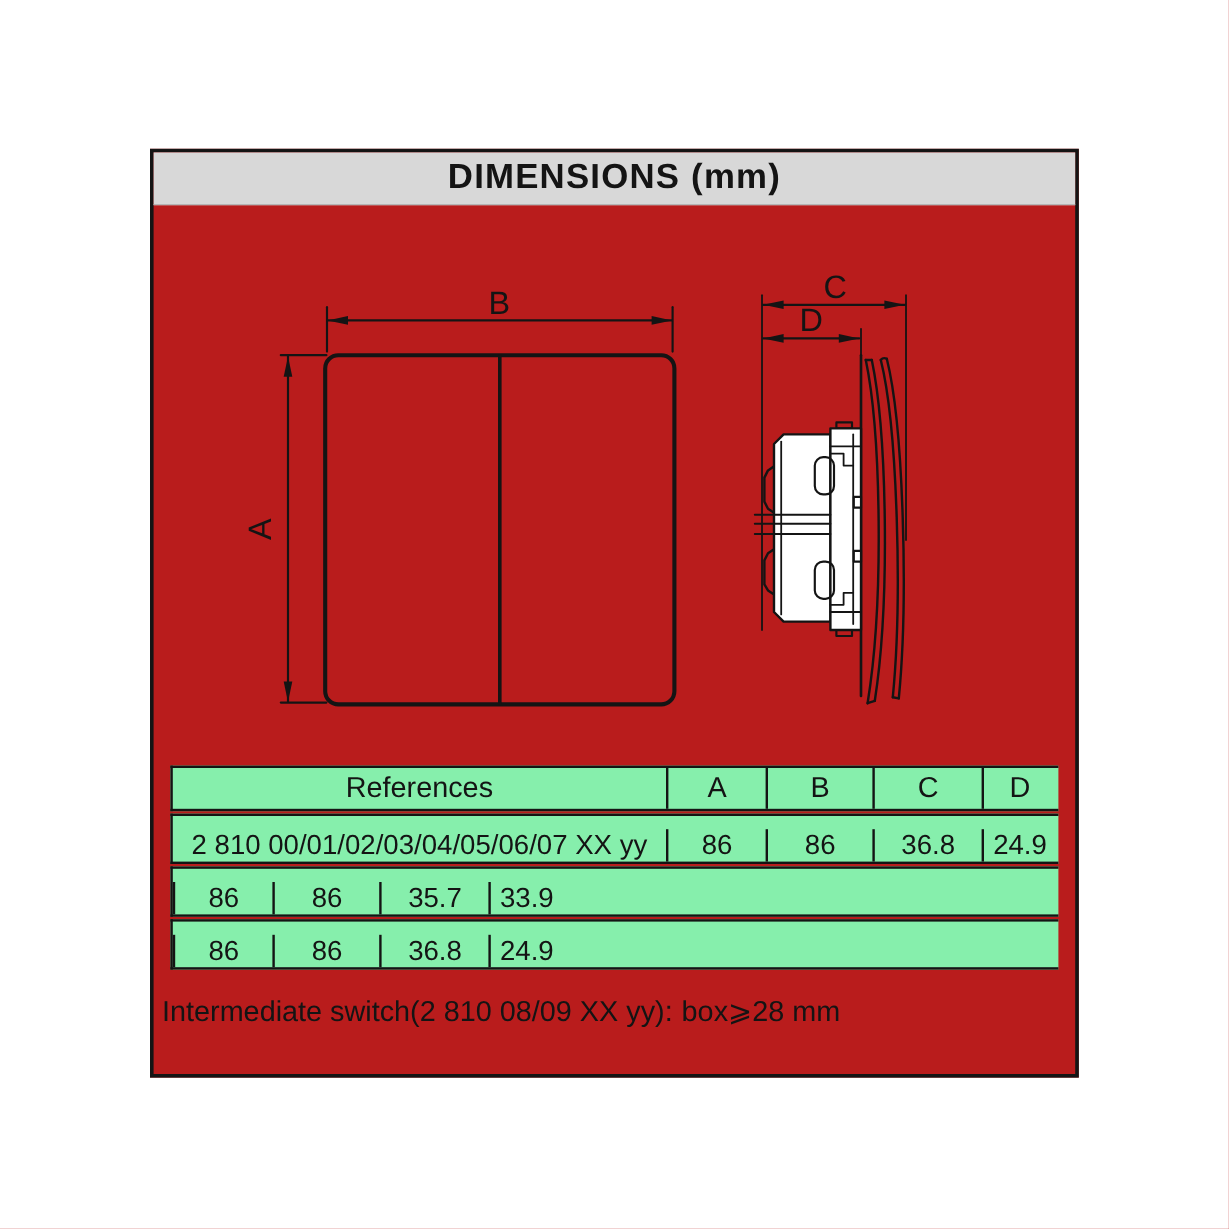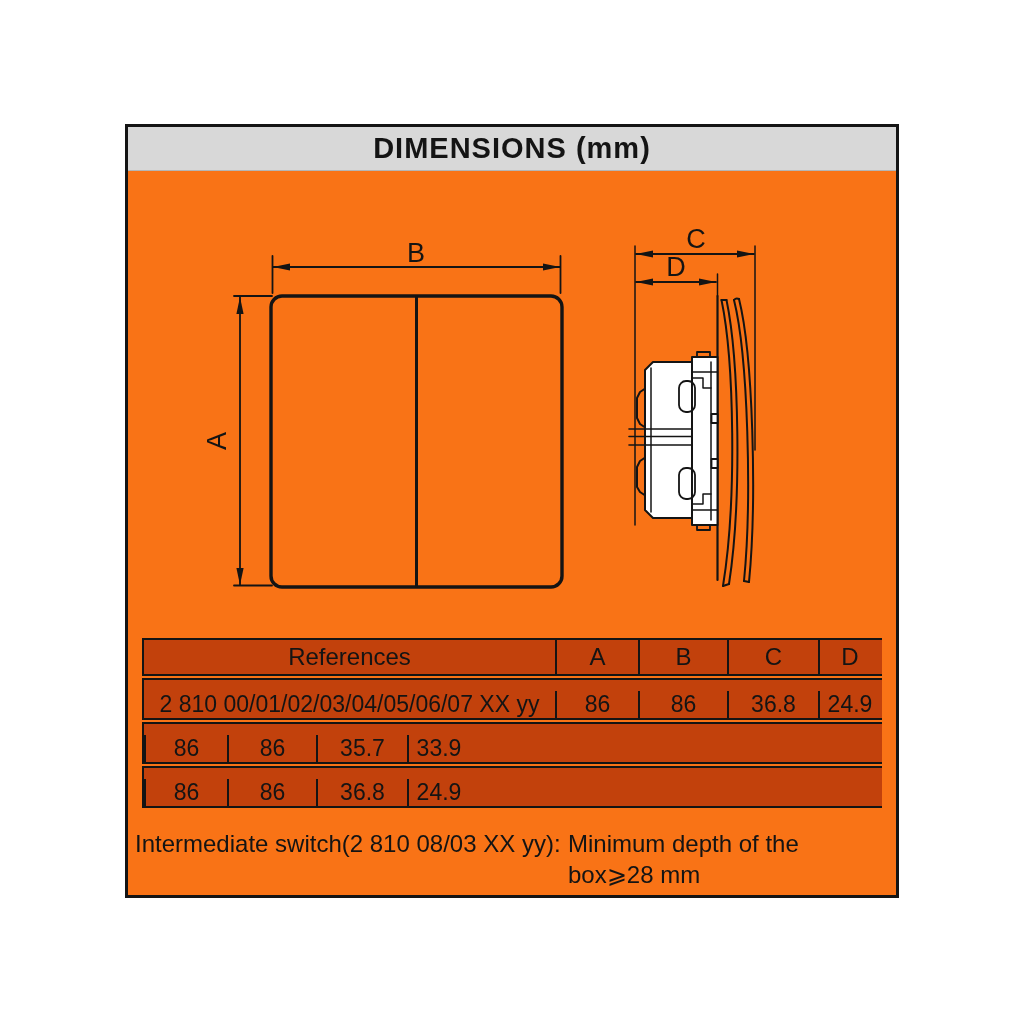--- a/index.html
+++ b/index.html
@@ -3,38 +3,38 @@
 <meta charset="utf-8">
 <style>
   html,body{margin:0;padding:0;}
   body{
     width:1024px;height:1024px;position:relative;background:#ffffff;
     font-family:"Liberation Sans","DejaVu Sans",sans-serif;
     color:#141414;overflow:hidden;
   }
   .frame{
     position:absolute;left:125px;top:124px;width:774px;height:774px;
-    border:3px solid #141414;background:#f97316;box-sizing:border-box;
+    border:3px solid #141414;background:#b91c1c;box-sizing:border-box;
   }
   .titlebar{
     position:absolute;left:0;top:0;right:0;height:43px;
     display:flex;align-items:center;justify-content:center;
     border-bottom:1px solid #b5b5b5;
   }
   .titlebar .t{
     font-size:29px;font-weight:bold;letter-spacing:1px;
   }
   .drawing-svg{position:absolute;left:0;top:0;width:1024px;height:1024px;}
   .dim-label{font-size:27px;fill:#141414;}
   
   .dim-table{position:absolute;left:142px;top:638px;width:740px;}
   .trow{
     display:flex;box-sizing:border-box;width:740px;
     border:2.2px solid #141414;border-right:none;
-    background:#c2410c;
+    background:#86efac;
   }
   .trow + .trow{margin-top:2px;align-items:flex-end;}
   .trow.header{height:38px;}
   .trow.data{height:42px;}
   .tcell{
     display:flex;align-items:center;justify-content:center;
     box-sizing:border-box;font-size:23px;
   }
   .tcell.c-ref{width:411px;}
   .tcell.c-a{width:83px;border-left:2.2px solid #141414;}
@@ -179,17 +179,16 @@
     <div class="tcell c-d">33.9</div>
   </div>
   <div class="trow data">
     <div class="tcell c-a">86</div>
     <div class="tcell c-b">86</div>
     <div class="tcell c-c">36.8</div>
     <div class="tcell c-d">24.9</div>
   </div>
 </div>
 
-<div class="note-label">Intermediate switch(2 810 08/03 XX yy):</div>
+<div class="note-label">Intermediate switch(2 810 08/09 XX yy):</div>
 <div class="note-text">
-  <div>Minimum depth of the</div>
   <div>box⩾28 mm</div>
 </div>
 
 </body></html>

